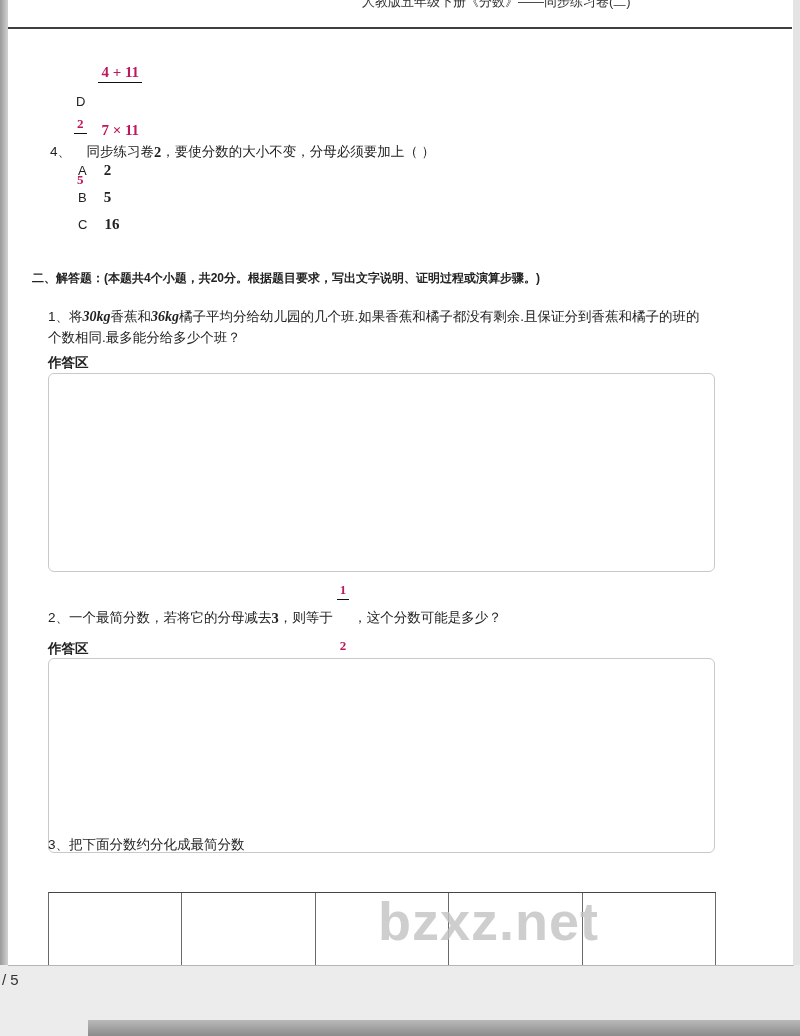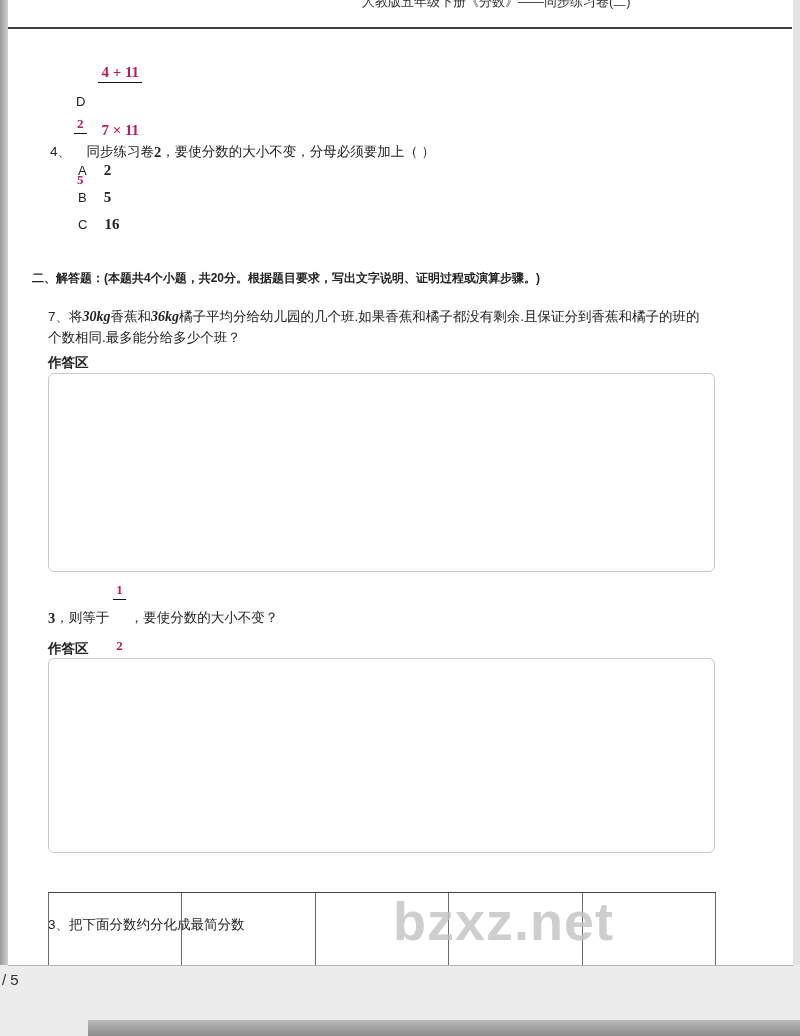--- a/index.html
+++ b/index.html
@@ -57,31 +57,31 @@
   .answer-label{position:absolute;left:48px;font-size:13.5px;font-weight:bold;text-align:center;}
   .al-1{top:354px;} .al-2{top:640px;}
   .answer-box{
     position:absolute;left:48px;width:665px;background:#fff;
     border:1px solid #c9c9c9;border-radius:6px;
   }
   .ab-1{top:373px;height:197px;}
   .ab-2{top:658px;height:193px;}
   .q2-row{position:absolute;left:48px;top:583px;display:flex;align-items:center;font-size:13.5px;}
   .q2-row .seg{white-space:nowrap;}
-  .q3-text{position:absolute;left:48px;top:916px;font-size:13.5px;}
+  .q3-text{position:absolute;left:48px;top:836px;font-size:13.5px;}
   
   .simplify-table{
     position:absolute;left:48px;top:892px;width:667px;height:72px;
     border-top:1.5px solid #454545;border-left:1px solid #6a6a6a;
     display:flex;
   }
   .simplify-table .cell{flex:1;border-right:1px solid #6a6a6a;}
   
   .watermark{
-    position:absolute;left:393px;top:890px;
+    position:absolute;left:378px;top:890px;
     font-size:54px;font-weight:bold;letter-spacing:1px;
     color:#c3c3c3;opacity:0.8;
   }
   
   .page-indicator{position:absolute;left:2px;top:971px;font-size:15px;color:#333;}
   .bottom-bar{
     position:absolute;left:88px;right:0;top:1020px;height:16px;
     background:linear-gradient(to bottom,#b9b9b9,#8b8b8b);
   }
 </style>
@@ -122,33 +122,34 @@
   <span>B</span>
   <span class="opt-val">5</span>
 </div>
 <div class="option-row opt-c">
   <span>C</span>
   <span class="opt-val">16</span>
 </div>
 
 <div class="section-heading">二、解答题：(本题共4个小题，共20分。根据题目要求，写出文字说明、证明过程或演算步骤。)</div>
 
-<div class="q1-text"><span>7、将</span><span class="serif-bi">30kg</span><span>香蕉和</span><span class="serif-bi">36kg</span><span>橘子平均分给幼儿园的几个班.如果香蕉和橘子都没有剩余.且保证分到香蕉和橘子的班的个数相同.最多能分给多少个班？</span></div>
+<div class="q1-text"><span>1、将</span><span class="serif-bi">30kg</span><span>香蕉和</span><span class="serif-bi">36kg</span><span>橘子平均分给幼儿园的几个班.如果香蕉和橘子都没有剩余.且保证分到香蕉和橘子的班的个数相同.最多能分给多少个班？</span></div>
 
 <div class="answer-label al-1">作答区</div>
 <div class="answer-box ab-1"></div>
 
 <div class="q2-row">
+  <span class="seg">2、一个最简分数，若将它的分母减去</span>
   <span class="serif-b">3</span>
   <span class="seg">，则等于</span>
   <span class="frac frac-sm" style="margin:0 4px;">
     <span class="num">1</span>
     <span class="den">2</span>
   </span>
-  <span class="seg">，要使分数的大小不变？</span>
+  <span class="seg">，这个分数可能是多少？</span>
 </div>
 
 <div class="answer-label al-2">作答区</div>
 <div class="answer-box ab-2"></div>
 
 <div class="q3-text">3、把下面分数约分化成最简分数</div>
 
 <div class="simplify-table">
   <div class="cell"></div>
   <div class="cell"></div>

